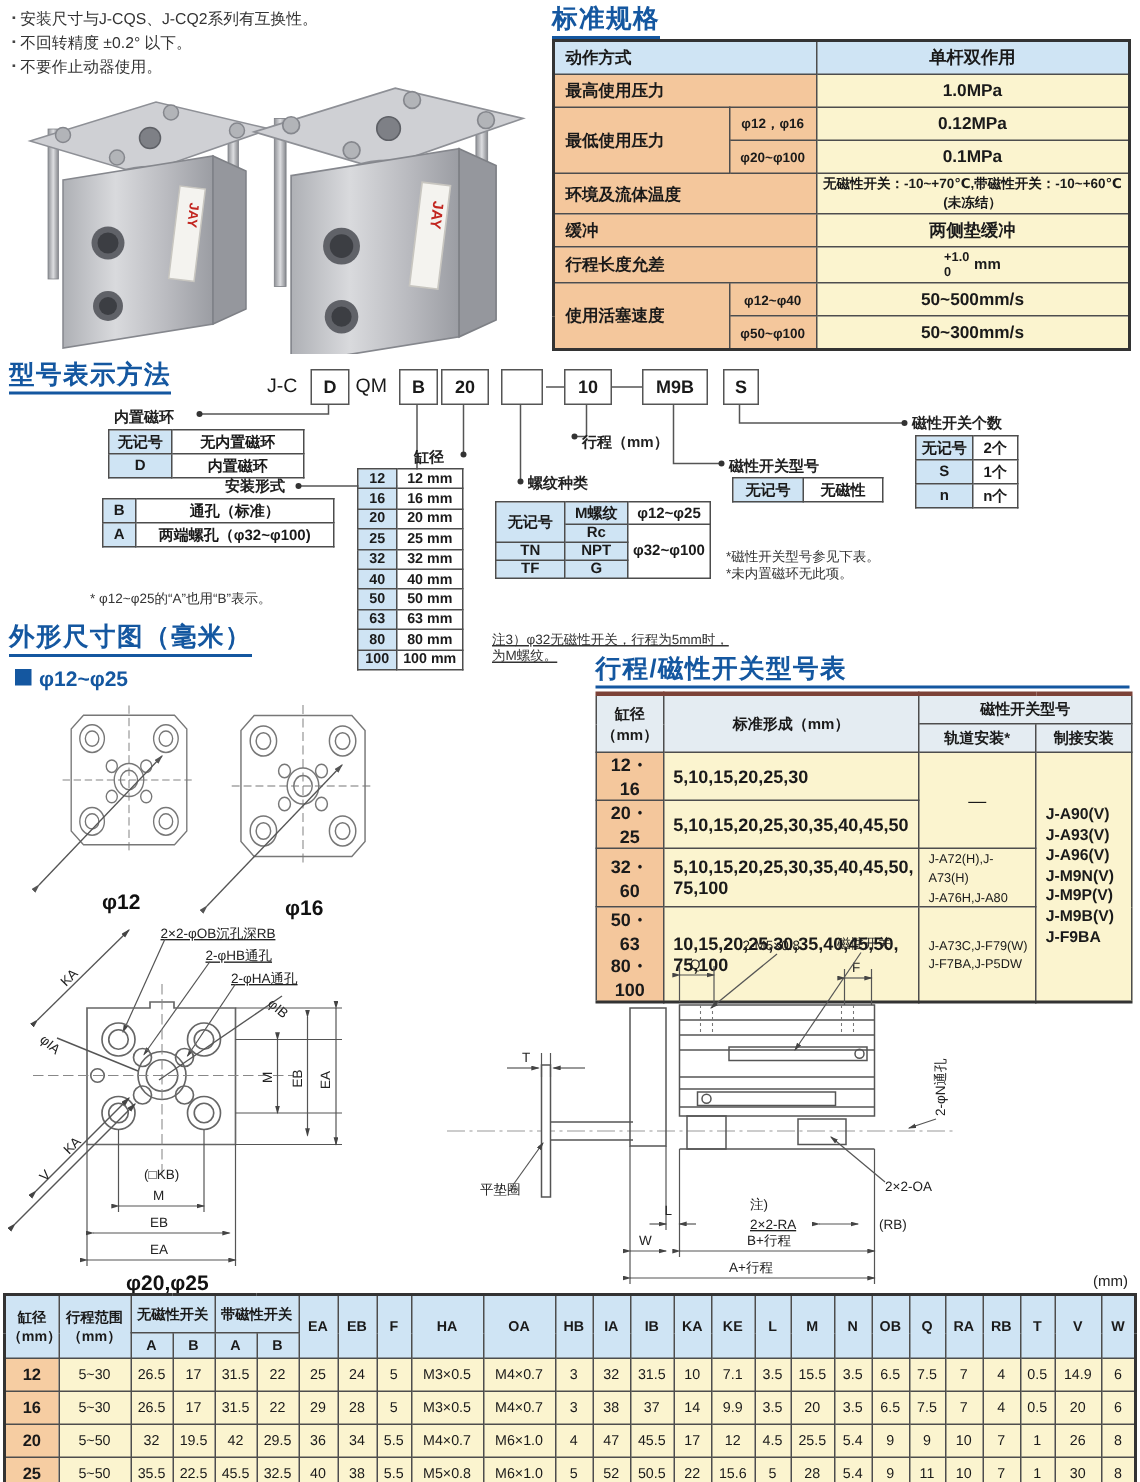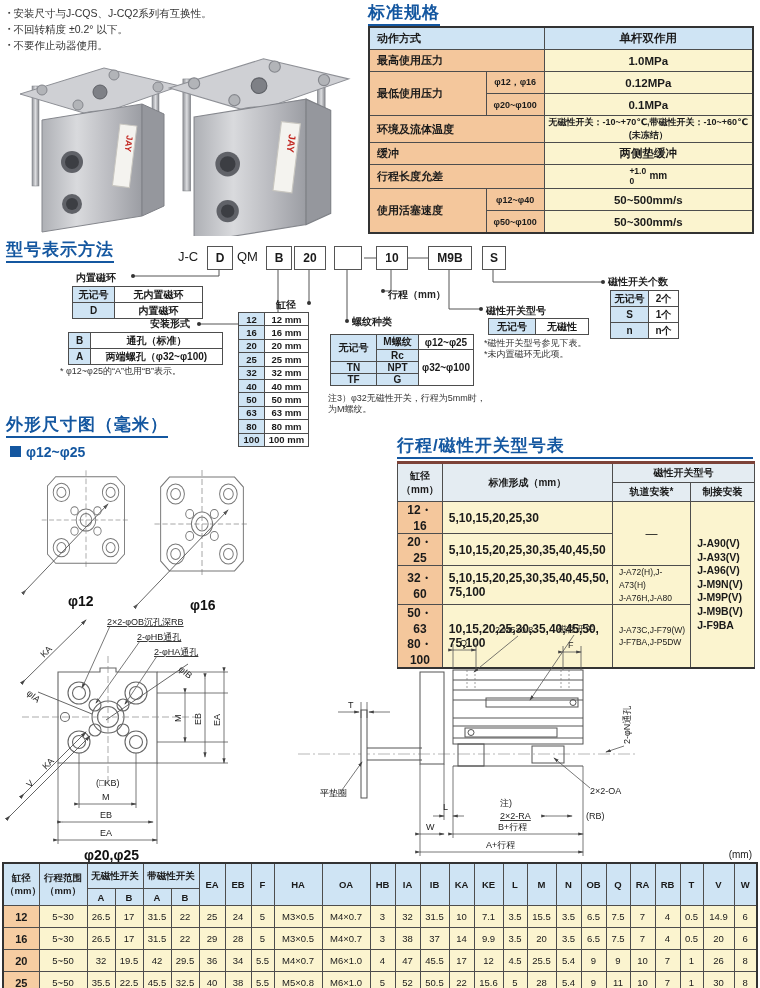--- a/index.html
+++ b/index.html
@@ -28,21 +28,21 @@
   .spec .val{font-size:11.5px;font-weight:bold;}
   .tolstack{display:inline-flex;flex-direction:column;font-size:8.5px;line-height:1.1;
             vertical-align:middle;font-weight:bold;text-align:left;}
   
   .mt td{height:15px;font-weight:bold;font-size:10px;background:#fff;}
   .mt td:first-child{background:#cfe4f4;}
   .mt2 td{background:#fff;}
   .mt2 .blue{background:#cfe4f4;}
   .bore-t td{height:12.4px;font-size:9.5px;font-weight:bold;}
   .lab-s{font-size:10px;font-weight:bold;color:#222;white-space:nowrap;}
-  .note-s{font-size:9px;color:#333;white-space:pre-line;line-height:1.25;}
+  .note-s{font-size:9px;color:#333;white-space:pre-line;line-height:1.25;margin-top:28px;}
   .model-box{position:absolute;height:22px;border:1px solid #555;background:#fff;
              font-size:12px;font-weight:bold;text-align:center;line-height:22px;}
   .model-txt{position:absolute;font-size:13px;font-weight:normal;line-height:22px;}
   
   .stroke{width:358px;border:1px solid #4d4d4d;border-top:3px solid #7c4238;border-bottom:2px solid #333;}
   .stroke th{height:18px;font-size:10px;}
   .stroke td{font-size:12px;height:21px;}
   .stroke .list{font-size:10.5px;line-height:1.3;font-weight:bold;}
   .stroke .railcell{font-size:8.5px;line-height:1.5;}
   
@@ -328,21 +328,21 @@
     <tr>
       <td class="blue b">TN</td>
       <td class="blue b">NPT</td>
         </tr>
     <tr>
       <td class="blue b">TF</td>
       <td class="blue b">G</td>
         </tr>
   </tbody>
     </table>
-  <div class="abs note-s" style="left:328px;top:393px;">注3）φ32无磁性开关，行程为5mm时，
+  <div class="abs note-s" style="left:328px;top:393px;text-decoration:underline;">注3）φ32无磁性开关，行程为5mm时，
 为M螺纹。</div>
 
   <div class="abs lab-s" style="left:486px;top:304px;">磁性开关型号</div>
   <table class="t mt abs" style="left:488px;top:318px;">
     <tbody>
         <tr>
       <td style="width:40px">无记号</td>
       <td style="width:46px">无磁性</td>
         </tr>
   </tbody>

